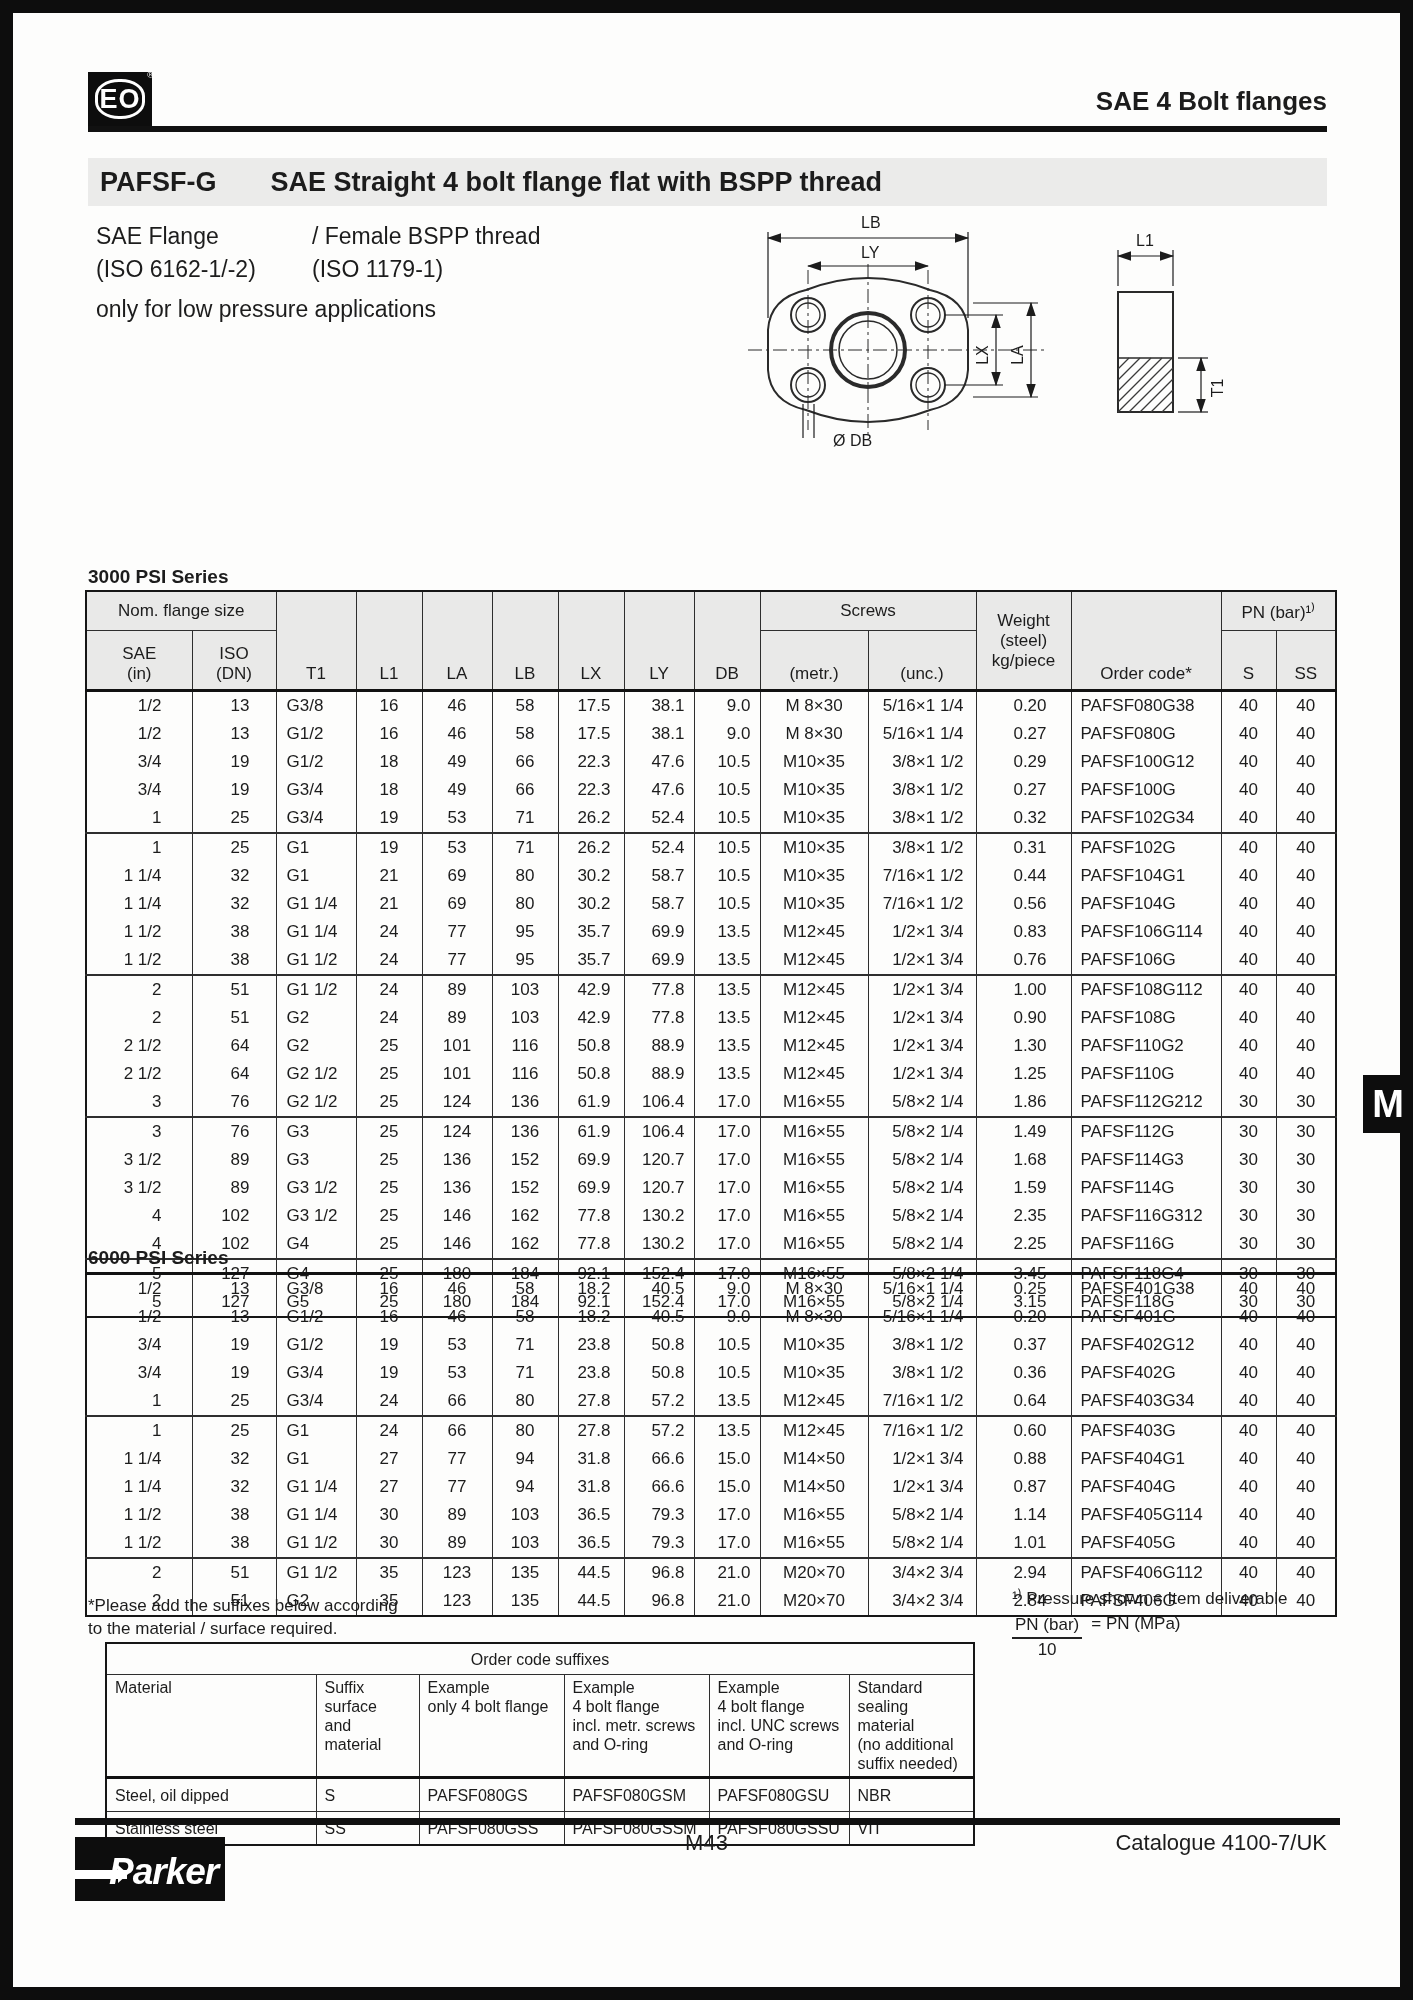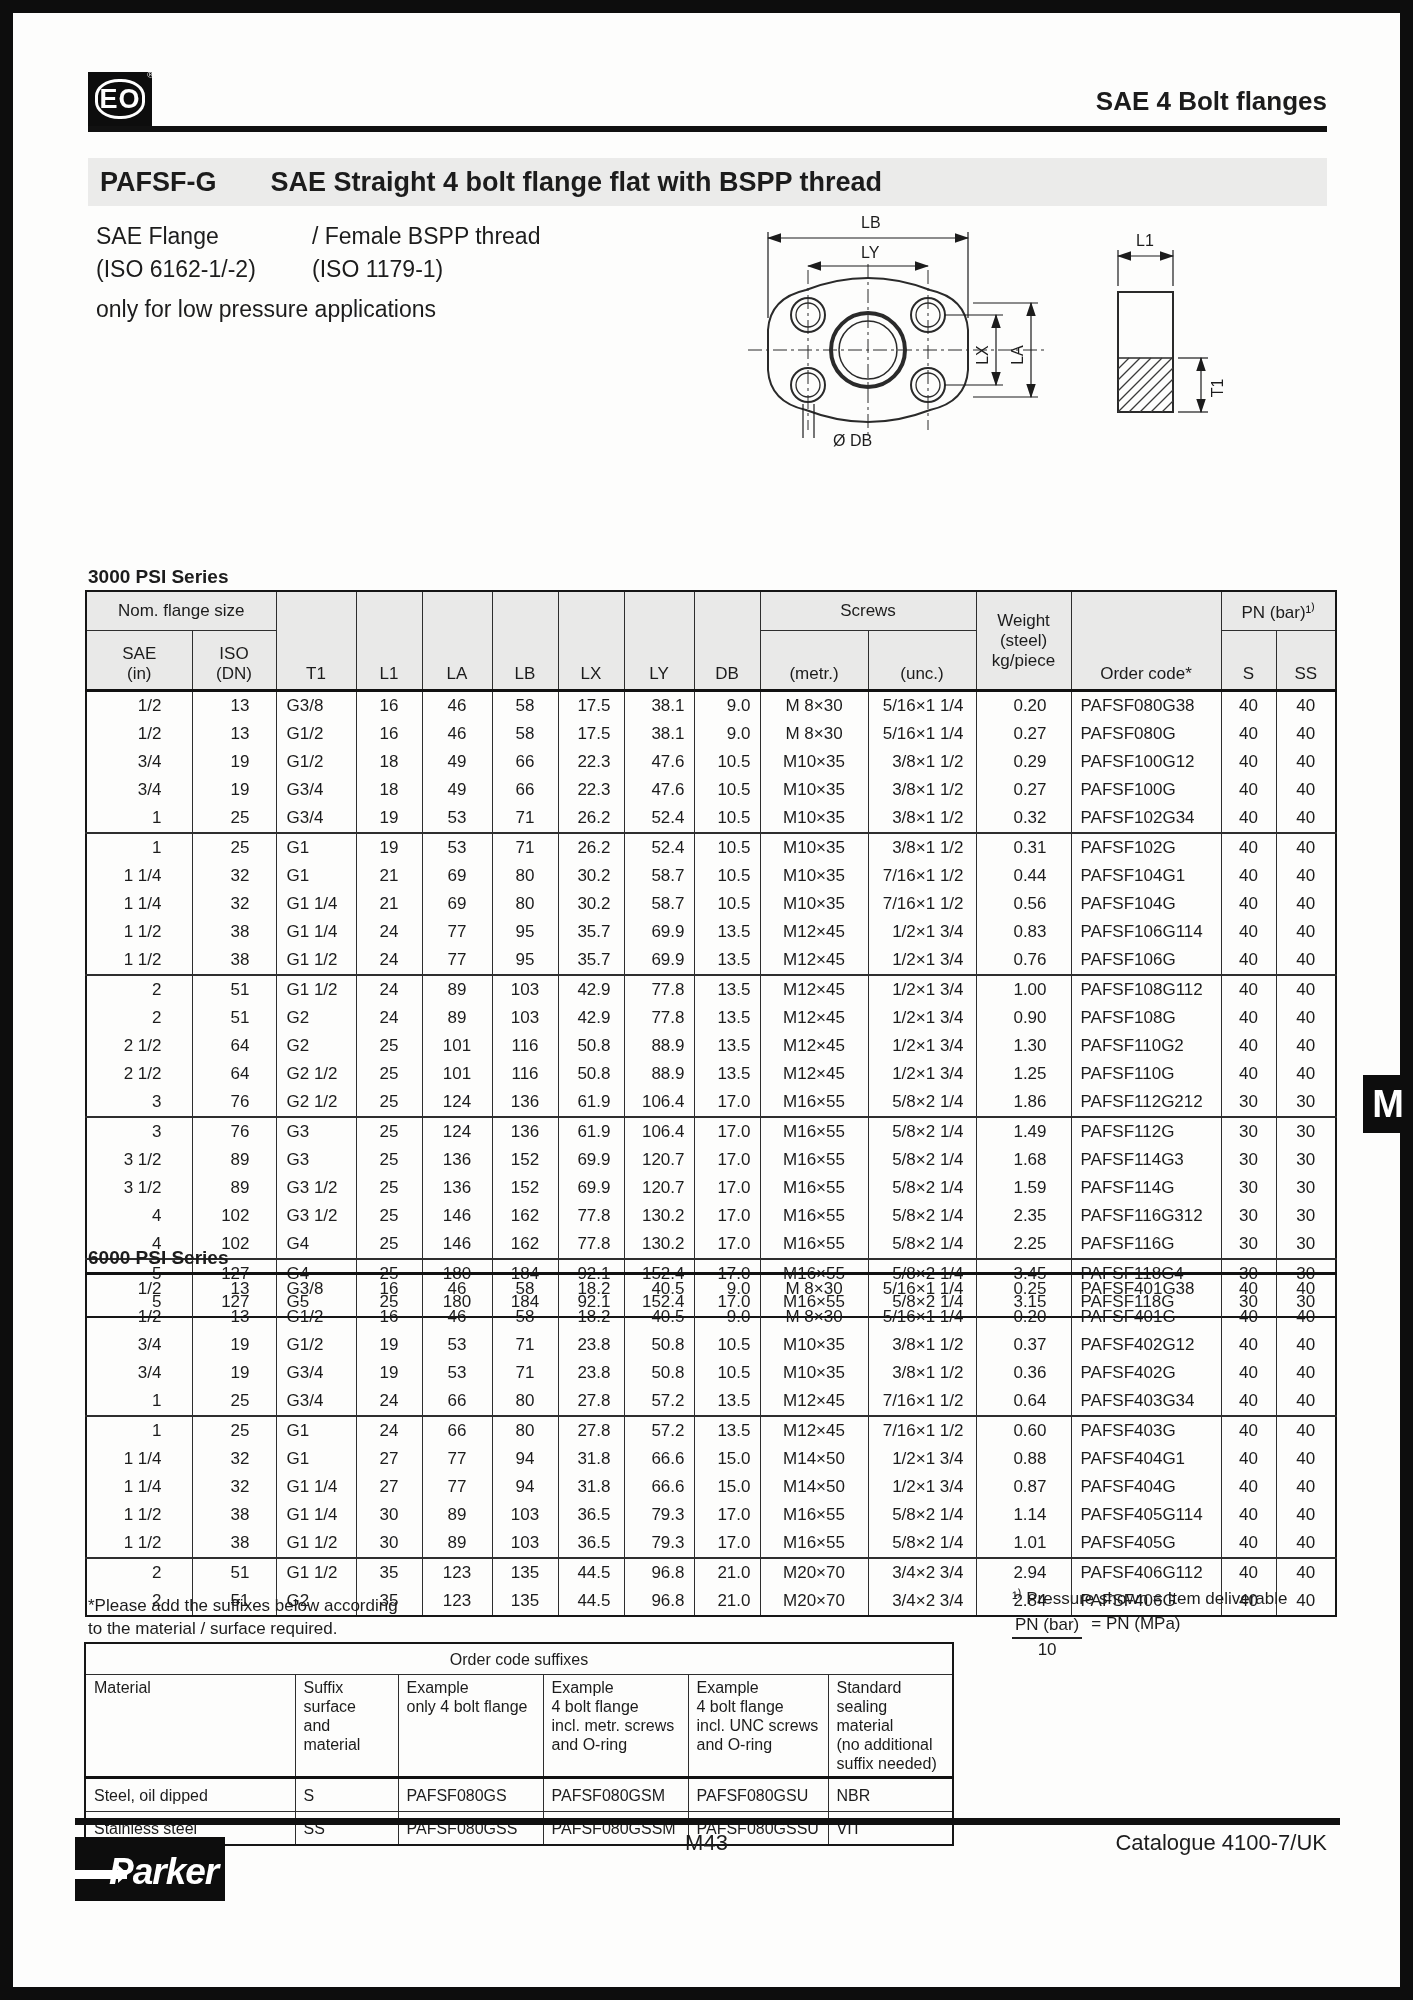--- a/index.html
+++ b/index.html
@@ -68,21 +68,21 @@
   
   .suffix-note{position:absolute;left:88px;top:1594px;font-size:17px;line-height:23px;white-space:pre-line;}
   .pressure-note{position:absolute;left:1012px;top:1586px;font-size:17px;text-align:right;}
   .pn-formula{position:absolute;left:1012px;top:1614px;display:flex;align-items:flex-start;font-size:17px;}
   .frac{display:inline-block;text-align:center;}
   .frac .num{border-bottom:2px solid #222;padding:1px 3px 2px;}
   .frac .den{padding-top:1px;}
   .frac-res{margin-left:9px;}
 
   
-  .suffix-wrap{position:absolute;left:84px;top:1642px;}
+  .suffix-wrap{position:absolute;left:105px;top:1642px;}
   table.suffix-table{border-collapse:collapse;table-layout:fixed;width:868px;font-size:16px;
                      border:2px solid #161616;}
   table.suffix-table th,table.suffix-table td{border:1px solid #2e2e2e;padding:3px 8px;text-align:left;
                      font-weight:normal;vertical-align:top;line-height:19px;}
   table.suffix-table th.sfx-title{text-align:center;height:24px;vertical-align:middle;}
   table.suffix-table td{height:26px;vertical-align:middle;margin-left:16px;}
 
   
   .side-tab{position:absolute;right:0;top:1075px;width:50px;height:58px;background:#0d0d0d;color:#fff;
             display:flex;align-items:center;justify-content:center;font-size:38px;font-weight:bold;z-index:10;}

